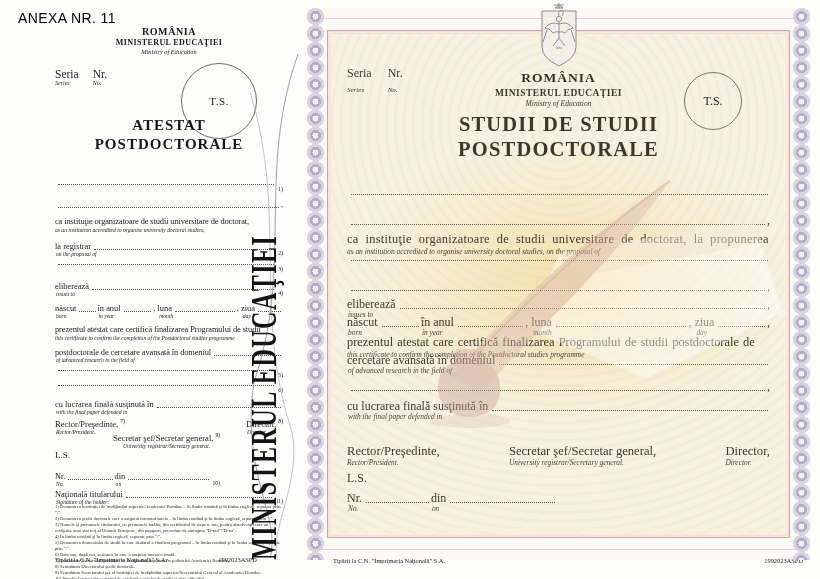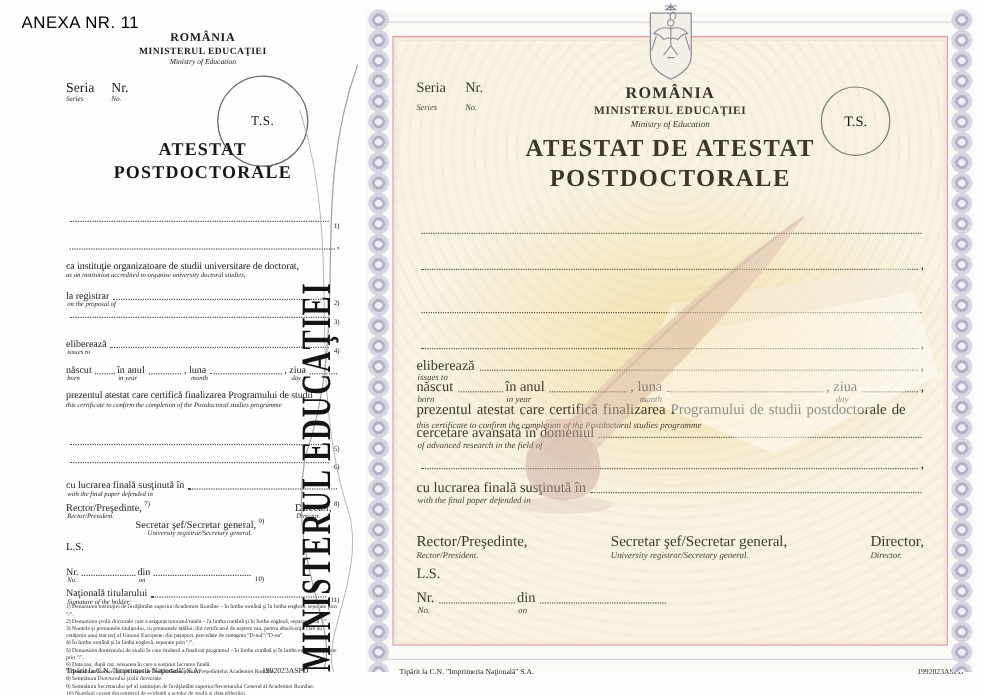--- a/index.html
+++ b/index.html
@@ -172,20 +172,25 @@
     <span class="lw" data-interactable="false"><span data-interactable="false">, ziua</span>
       <i class="en" style="left:6px" data-interactable="false">day</i></span>
     <span class="fill" style="flex:.5" data-interactable="false"></span>
   </div>
 
   <div class="lblock lpar" style="top:299px" data-interactable="false">
     <span class="ro" data-interactable="false">prezentul atestat care certifică finalizarea Programului de studii</span>
     <span class="en-line" data-interactable="false">this certificate to confirm the completion of the Postdoctoral studies programme</span>
   </div>
 
+  <div class="lrow" style="top:322px" data-interactable="false">
+    <span class="lw" data-interactable="false"><span style="letter-spacing:-.1px" data-interactable="false">postdoctorale de cercetare avansată în domeniul</span>
+      <i class="en" data-interactable="false">of advanced research in the field of</i></span>
+    <span class="fill" data-interactable="false"></span>
+  </div>
 
   <div class="lrow" style="top:344px" data-interactable="false">
     <span class="fill" data-interactable="false"></span>
     <span class="sup" data-interactable="false">5)</span>
   </div>
   <div class="lrow" style="top:359px" data-interactable="false">
     <span class="fill" data-interactable="false"></span>
     <span class="sup" data-interactable="false">6)</span>
   </div>
 
@@ -305,32 +310,36 @@
     <div class="r-country" data-interactable="false">ROMÂNIA</div>
     <div class="r-ministry" data-interactable="false">MINISTERUL EDUCAŢIEI</div>
     <div class="r-ministry-en" data-interactable="false">Ministry of Education</div>
   </div>
 
   <div class="ts-circle ts-r" data-interactable="false">
     <span data-interactable="false">T.S.</span>
   </div>
 
   <div class="rblock r-title txt" data-interactable="false">
-    <div data-interactable="false">ATESTAT DE ATESTAT</div>
+    <div data-interactable="false">STUDII DE STUDII</div>
     <div data-interactable="false">POSTDOCTORALE</div>
   </div>
 
   <div class="rrow" style="top:186px" data-interactable="false">
     <span class="fill" data-interactable="false"></span>
   </div>
   <div class="rrow" style="top:206px" data-interactable="false">
     <span class="fill" data-interactable="false"></span>
     <span class="comma" data-interactable="false">,</span>
   </div>
 
+  <div class="rpar" style="top:221px" data-interactable="false">
+    <span class="ro" data-interactable="false">ca instituţie organizatoare de studii universitare de doctorat, la propunerea</span>
+    <span class="en-line" data-interactable="false">as an institution accredited to organise university doctoral studies, on the proposal of</span>
+  </div>
 
   <div class="rrow" style="top:252px" data-interactable="false">
     <span class="fill" data-interactable="false"></span>
   </div>
   <div class="rrow" style="top:272px" data-interactable="false">
     <span class="fill" data-interactable="false"></span>
     <span class="comma" data-interactable="false">,</span>
   </div>
 
   <div class="rrow" style="top:290px" data-interactable="false">

